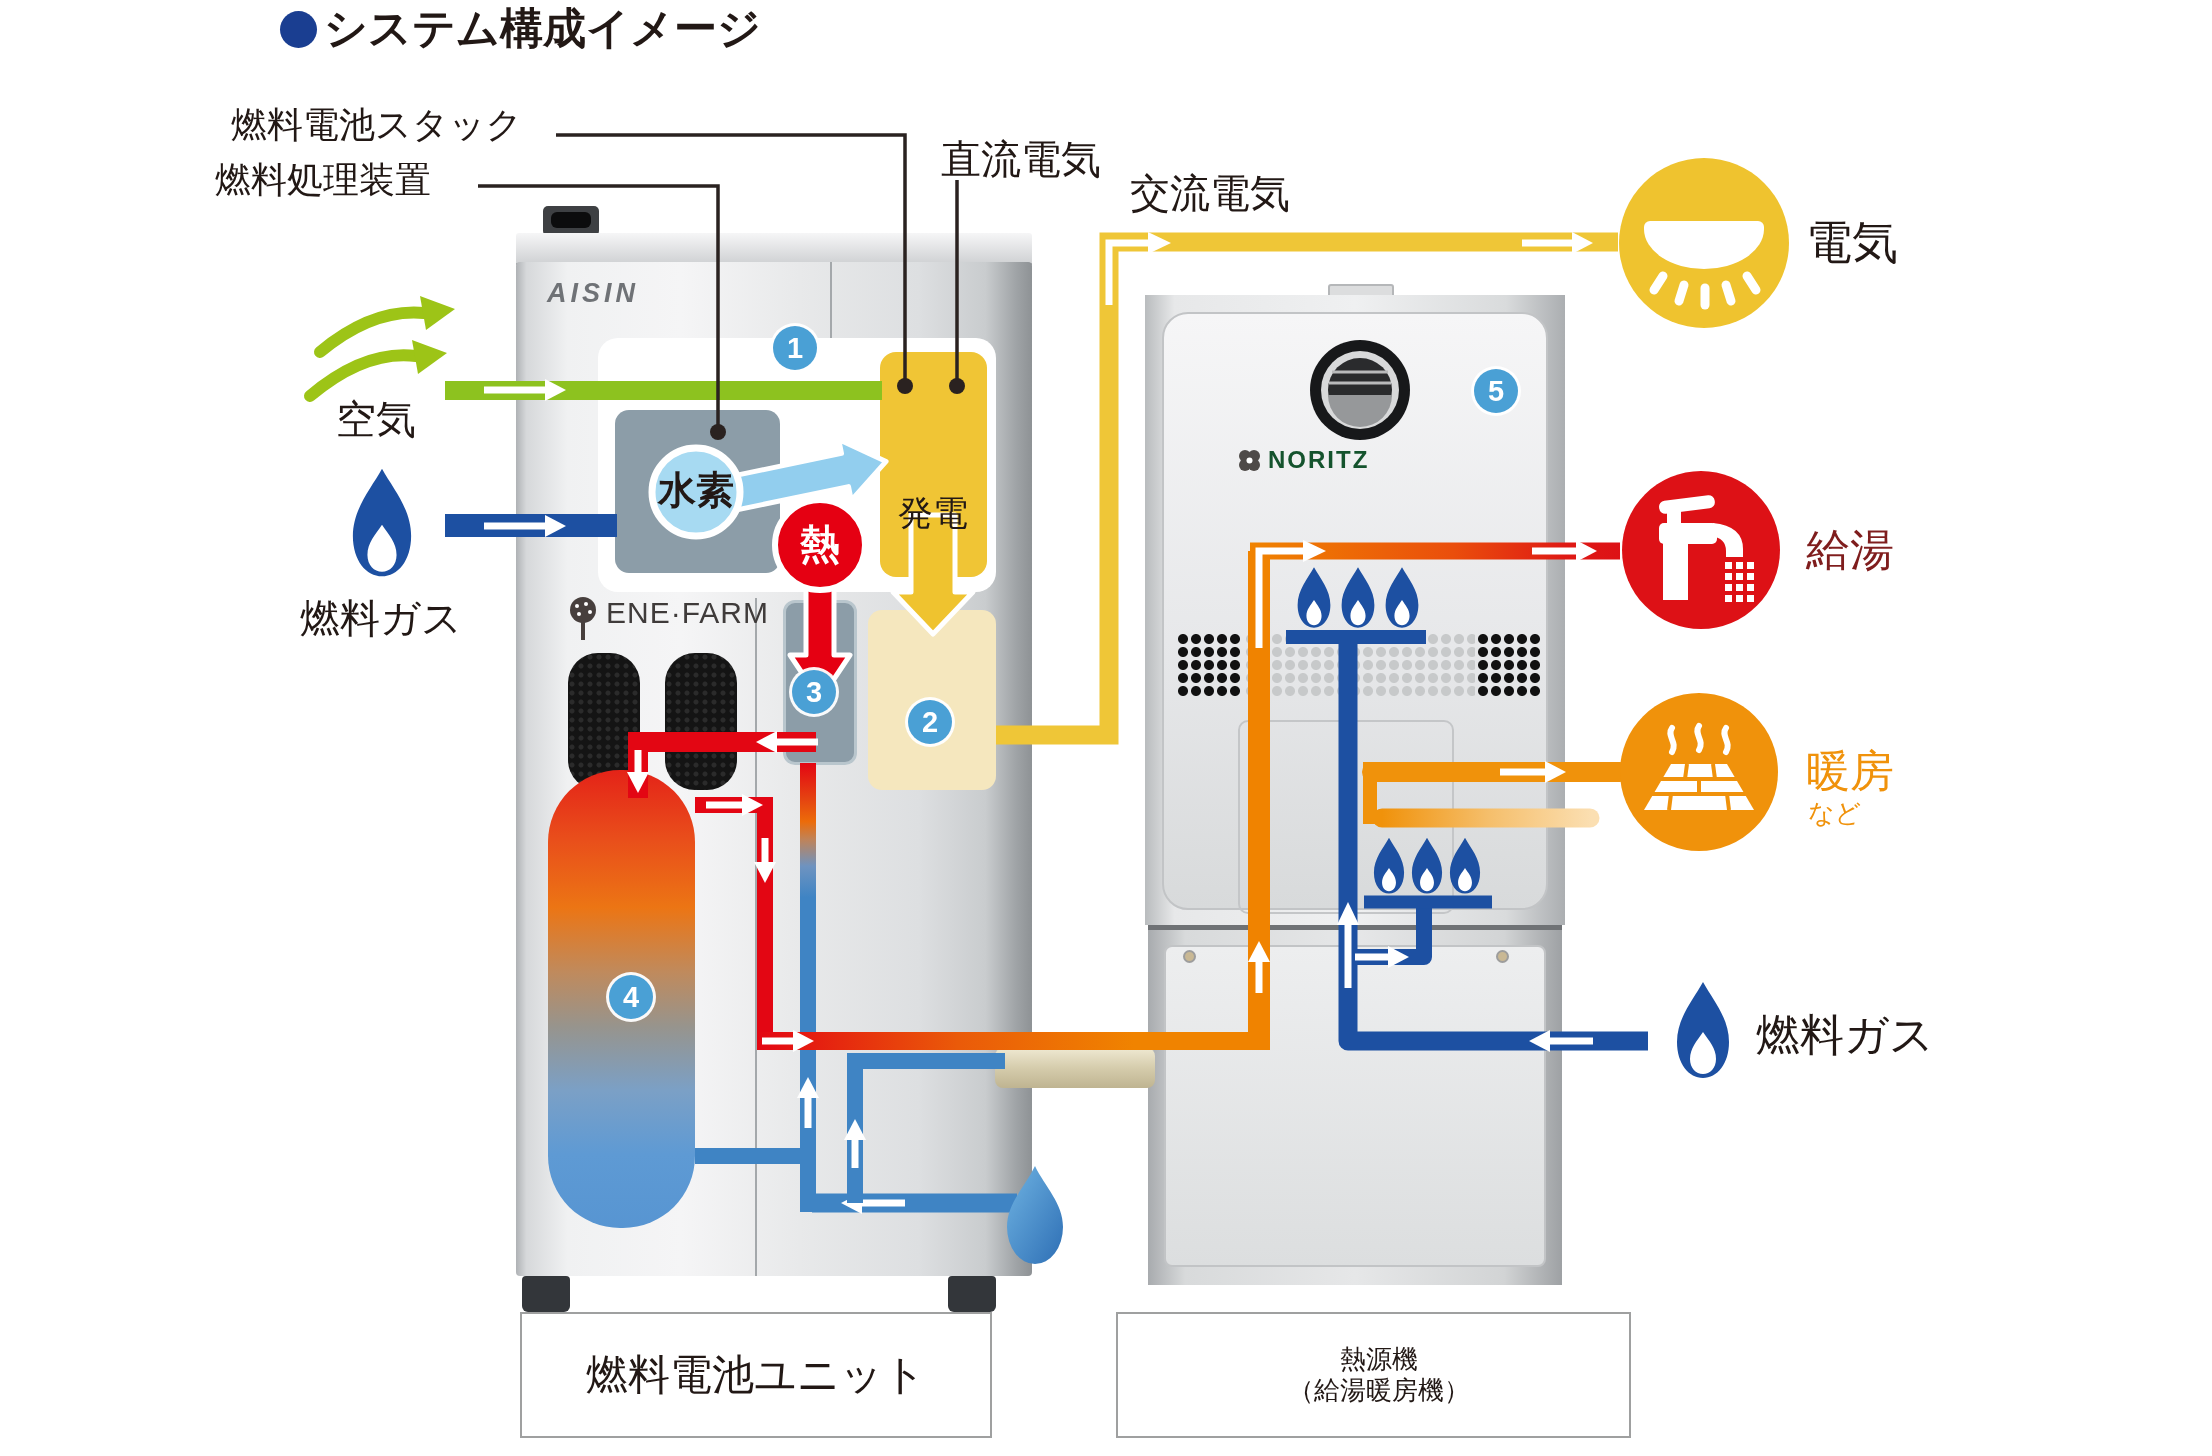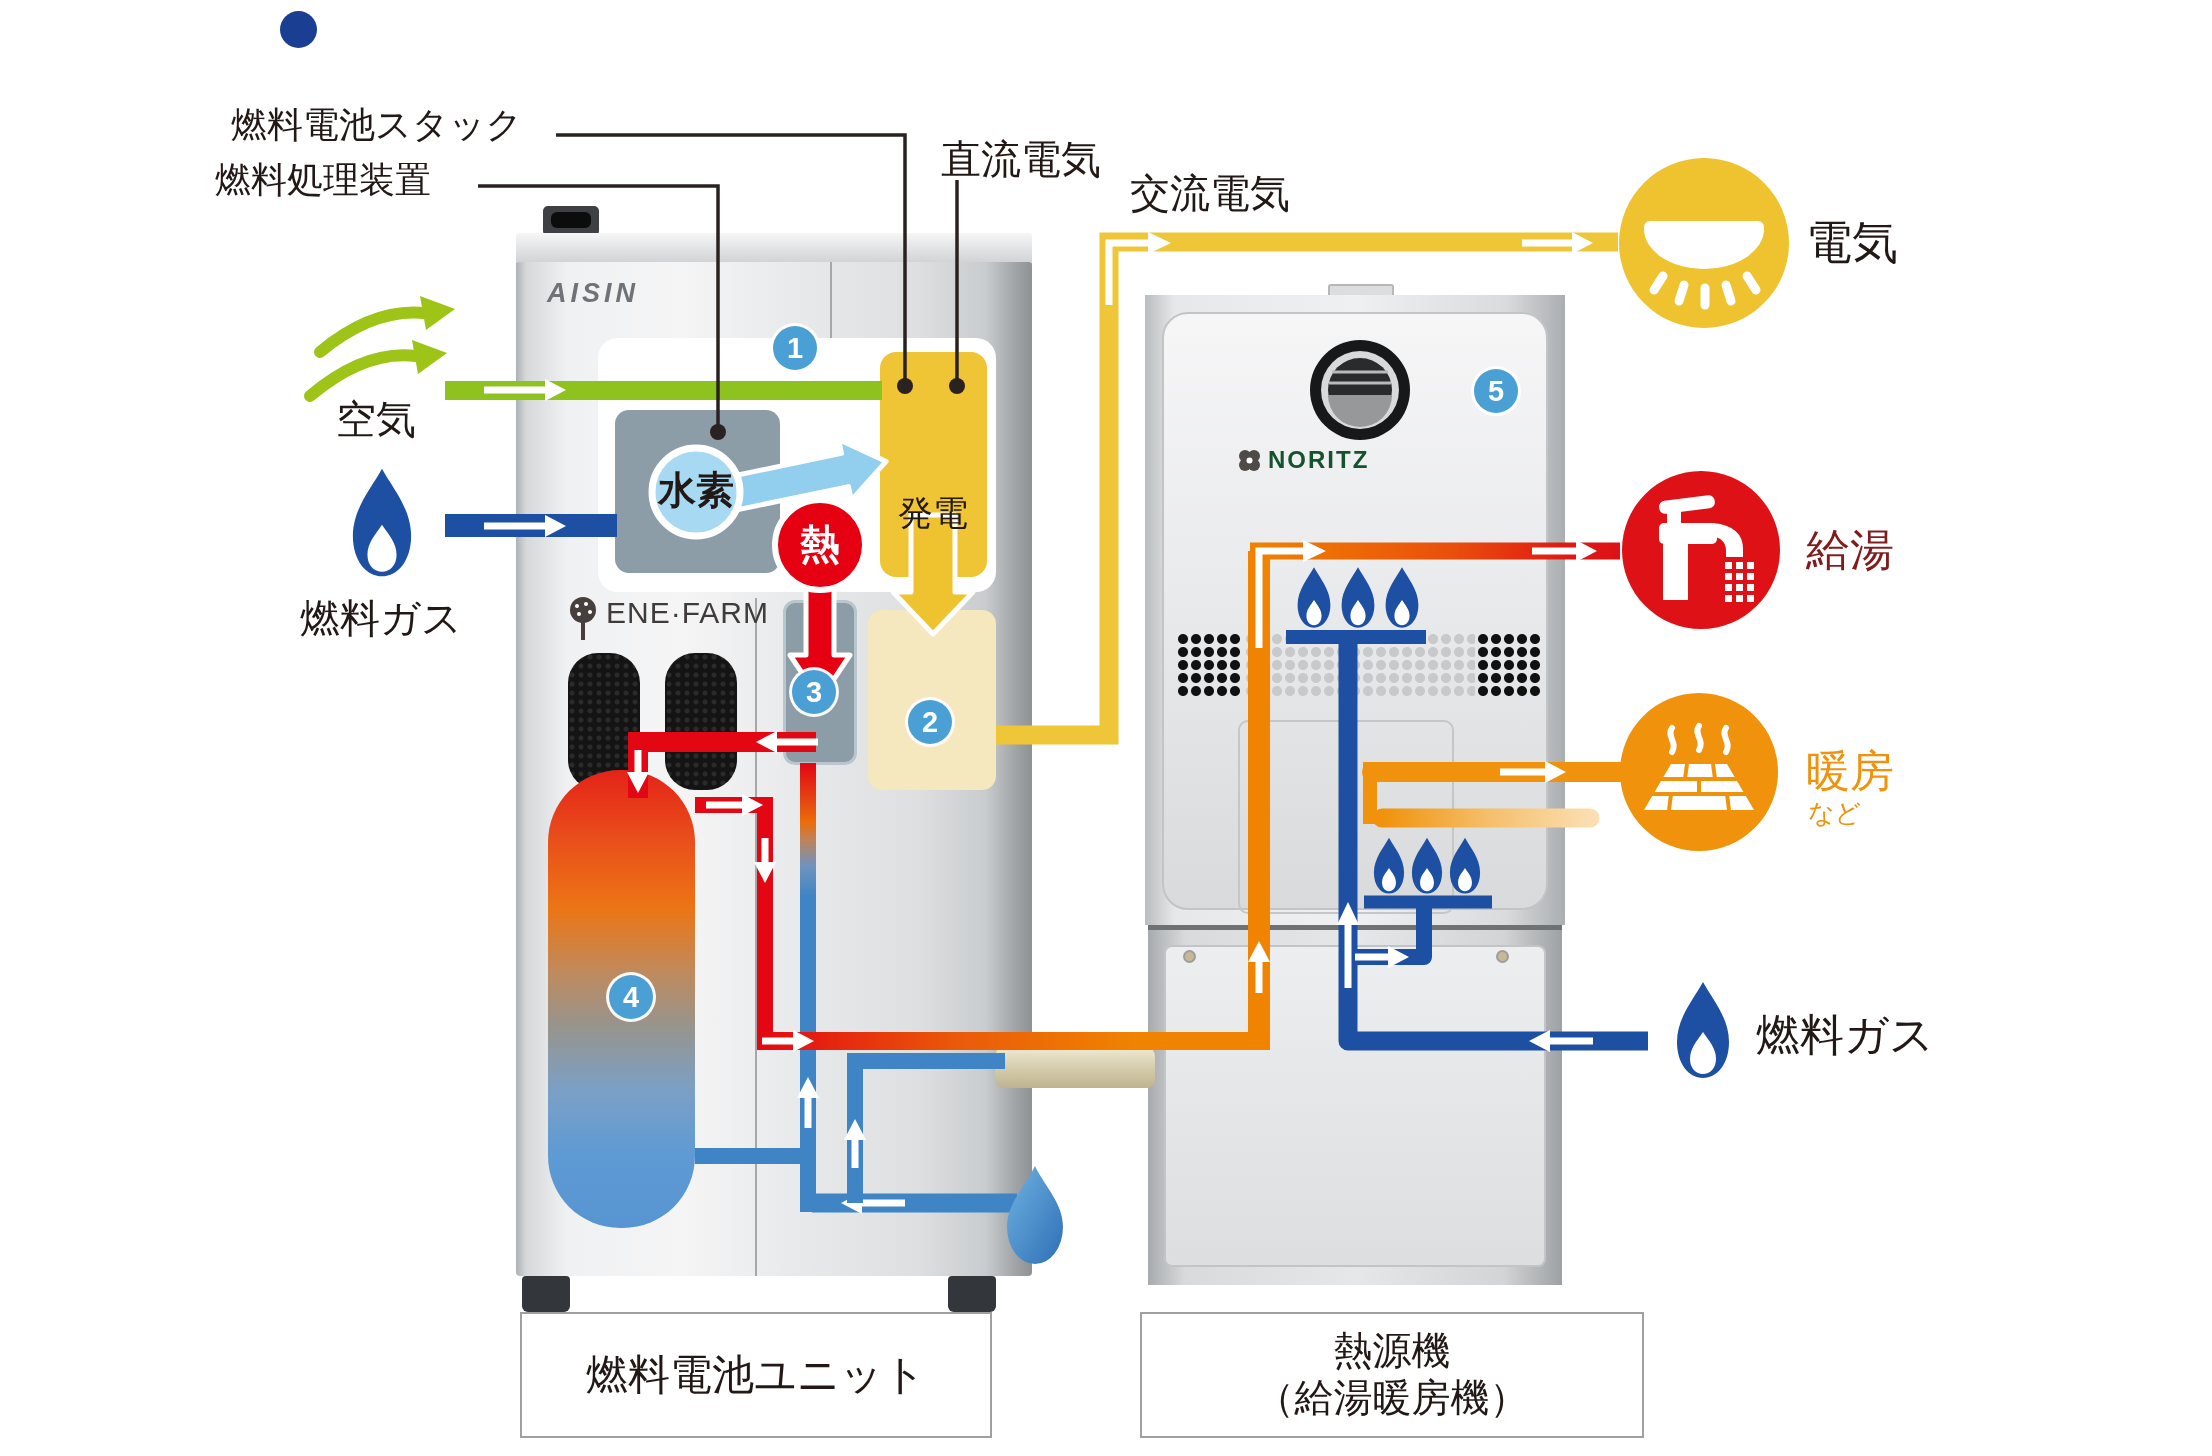--- a/index.html
+++ b/index.html
@@ -358,20 +358,21 @@
       </g>
       <g stroke="#fff" stroke-width="6" fill="none" stroke-linecap="round">
         <path d="M-27,-44 c-6,8 6,14 0,24"></path>
         <path d="M0,-46 c-6,8 6,14 0,24"></path>
         <path d="M27,-44 c-6,8 6,14 0,24"></path>
       </g>
     </g>
   </svg>
 
   <div class="bullet"></div>
+  <div class="lbl" style="left:324px;top:6px;font-size:43px;font-weight:bold;">システム構成イメージ</div>
 
   <div class="lbl" style="left:215px;top:106px;font-size:36px;margin-left:16px;">燃料電池スタック</div>
   <div class="lbl" style="left:215px;top:161px;font-size:36px;">燃料処理装置</div>
   <div class="lbl" style="left:941px;top:138px;font-size:40px;">直流電気</div>
   <div class="lbl" style="left:1130px;top:172px;font-size:40px;">交流電気</div>
 
   <div class="lbl" style="left:336px;top:398px;font-size:40px;">空気</div>
   <div class="lbl" style="left:300px;top:597px;font-size:40px;">燃料ガス</div>
 
   <div class="lbl" style="left:646px;top:471px;width:100px;text-align:center;font-size:38px;font-weight:bold;">水素</div>
@@ -386,18 +387,18 @@
 
   <div class="badge" style="left:773px;top:326px;">1</div>
   <div class="badge" style="left:908px;top:700px;">2</div>
   <div class="badge" style="left:792px;top:670px;">3</div>
   <div class="badge" style="left:609px;top:975px;">4</div>
   <div class="badge" style="left:1474px;top:369px;">5</div>
 
   <div class="labelbox" style="left:520px;top:1312px;width:468px;height:122px;font-size:42px;">
     <span>燃料電池ユニット</span>
   </div>
-  <div class="labelbox" style="left:1140px;top:1312px;width:500px;height:122px;font-size:39px;flex-direction:column;line-height:1.2;">
+  <div class="labelbox" style="left:1116px;top:1312px;width:500px;height:122px;font-size:26px;flex-direction:column;line-height:1.2;padding-left:11px;">
     <span>熱源機</span>
     <span>（給湯暖房機）</span>
   </div>
 
 </div>
 
 </body></html>

